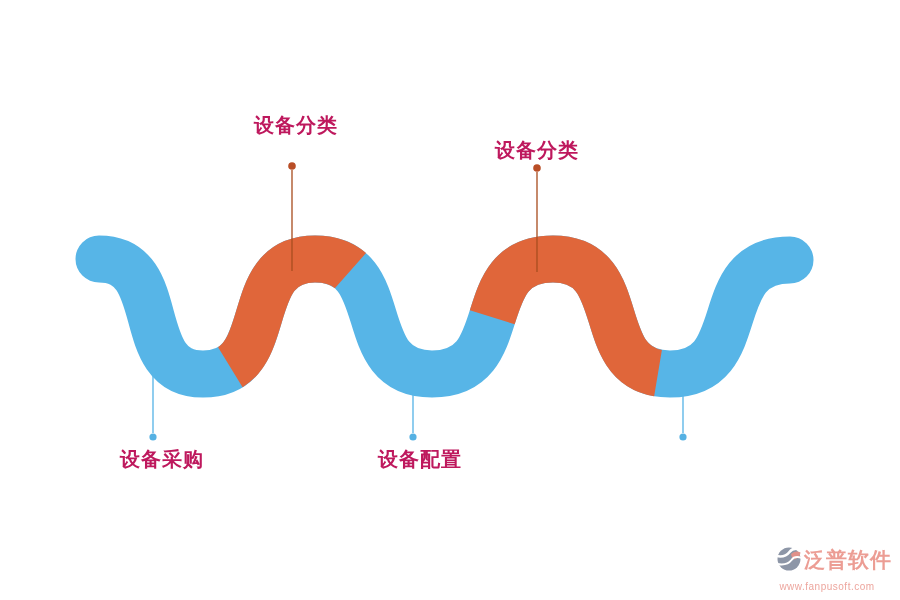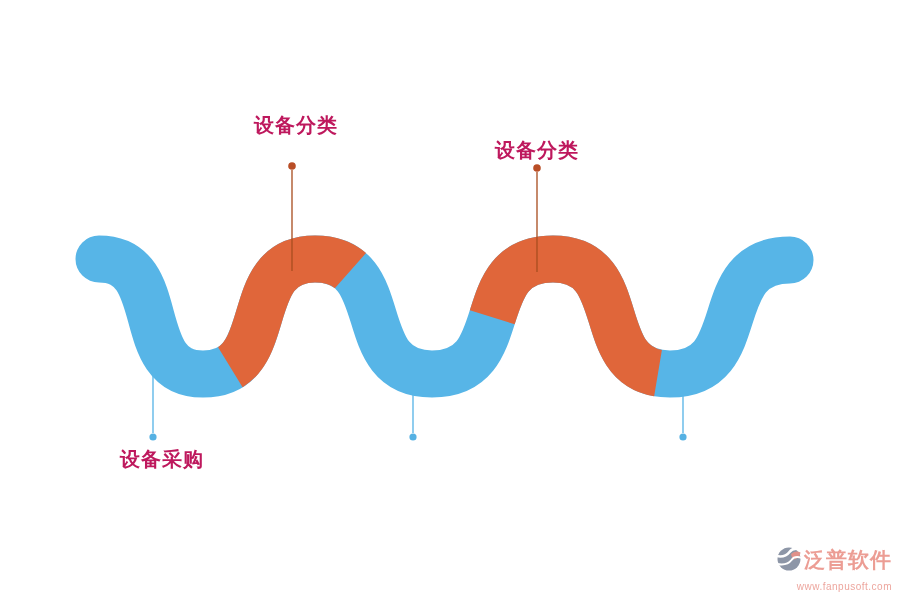--- a/index.html
+++ b/index.html
@@ -4,21 +4,21 @@
 <style>
   html,body{margin:0;padding:0;}
   body{width:900px;height:600px;background:#ffffff;overflow:hidden;
        font-family:"Liberation Sans","DejaVu Sans",sans-serif;}
   .stage{position:relative;width:900px;height:600px;background:#ffffff;}
   .stage svg.wave{position:absolute;left:0;top:0;}
   .node-label{position:absolute;transform:translateX(-50%);
       font-size:20px;font-weight:700;color:#be185d;letter-spacing:1px;
       white-space:nowrap;}
   .watermark{position:absolute;right:8px;bottom:8px;width:130px;
-      text-align:right;line-height:1;}
+      text-align:center;line-height:1;}
   .wm-row{display:flex;align-items:center;justify-content:flex-end;gap:2px;}
   .brand-name{font-size:21px;font-weight:700;color:#ec9d94;letter-spacing:1px;}
   .brand-url{font-size:10px;color:#eda69e;margin-top:7px;letter-spacing:0.5px;}
 </style>
 </head>
 <body>
 
 <div class="stage">
 
   <svg class="wave" width="900" height="600" viewBox="0 0 900 600">
@@ -40,20 +40,21 @@
 
     <circle cx="292" cy="166" r="3.8" fill="#b94e26"></circle>
     <circle cx="537" cy="168" r="3.8" fill="#b94e26"></circle>
     <circle cx="153" cy="437" r="3.6" fill="#55b1e3"></circle>
     <circle cx="413" cy="437" r="3.6" fill="#55b1e3"></circle>
     <circle cx="683" cy="437" r="3.6" fill="#55b1e3"></circle>
   </svg>
 
   <div class="node-label" style="left:162px;top:446px;">设备采购</div>
   <div class="node-label" style="left:296px;top:112px;">设备分类</div>
+  <div class="node-label" style="left:420px;top:446px;">设备配置</div>
   <div class="node-label" style="left:537px;top:137px;">设备分类</div>
 
   <div class="watermark">
     <div class="wm-row">
       <svg width="26" height="32" viewBox="0 0 26 32">
         <circle cx="13" cy="16" r="11.5" fill="#8d96a7"></circle>
         <path d="M15 11 Q20 7 24.5 9.5 Q24 14.5 18.5 16.5 Q15.5 15 15 11 Z" fill="#e0918a"></path>
         <path d="M0 13 Q9 15 13.5 9 Q17.5 3.5 26 7" stroke="#ffffff" stroke-width="2.6" fill="none"></path>
         <path d="M1 21 Q11 23 15.5 17 Q18.5 12.5 26 15" stroke="#ffffff" stroke-width="2" fill="none"></path>
       </svg>

